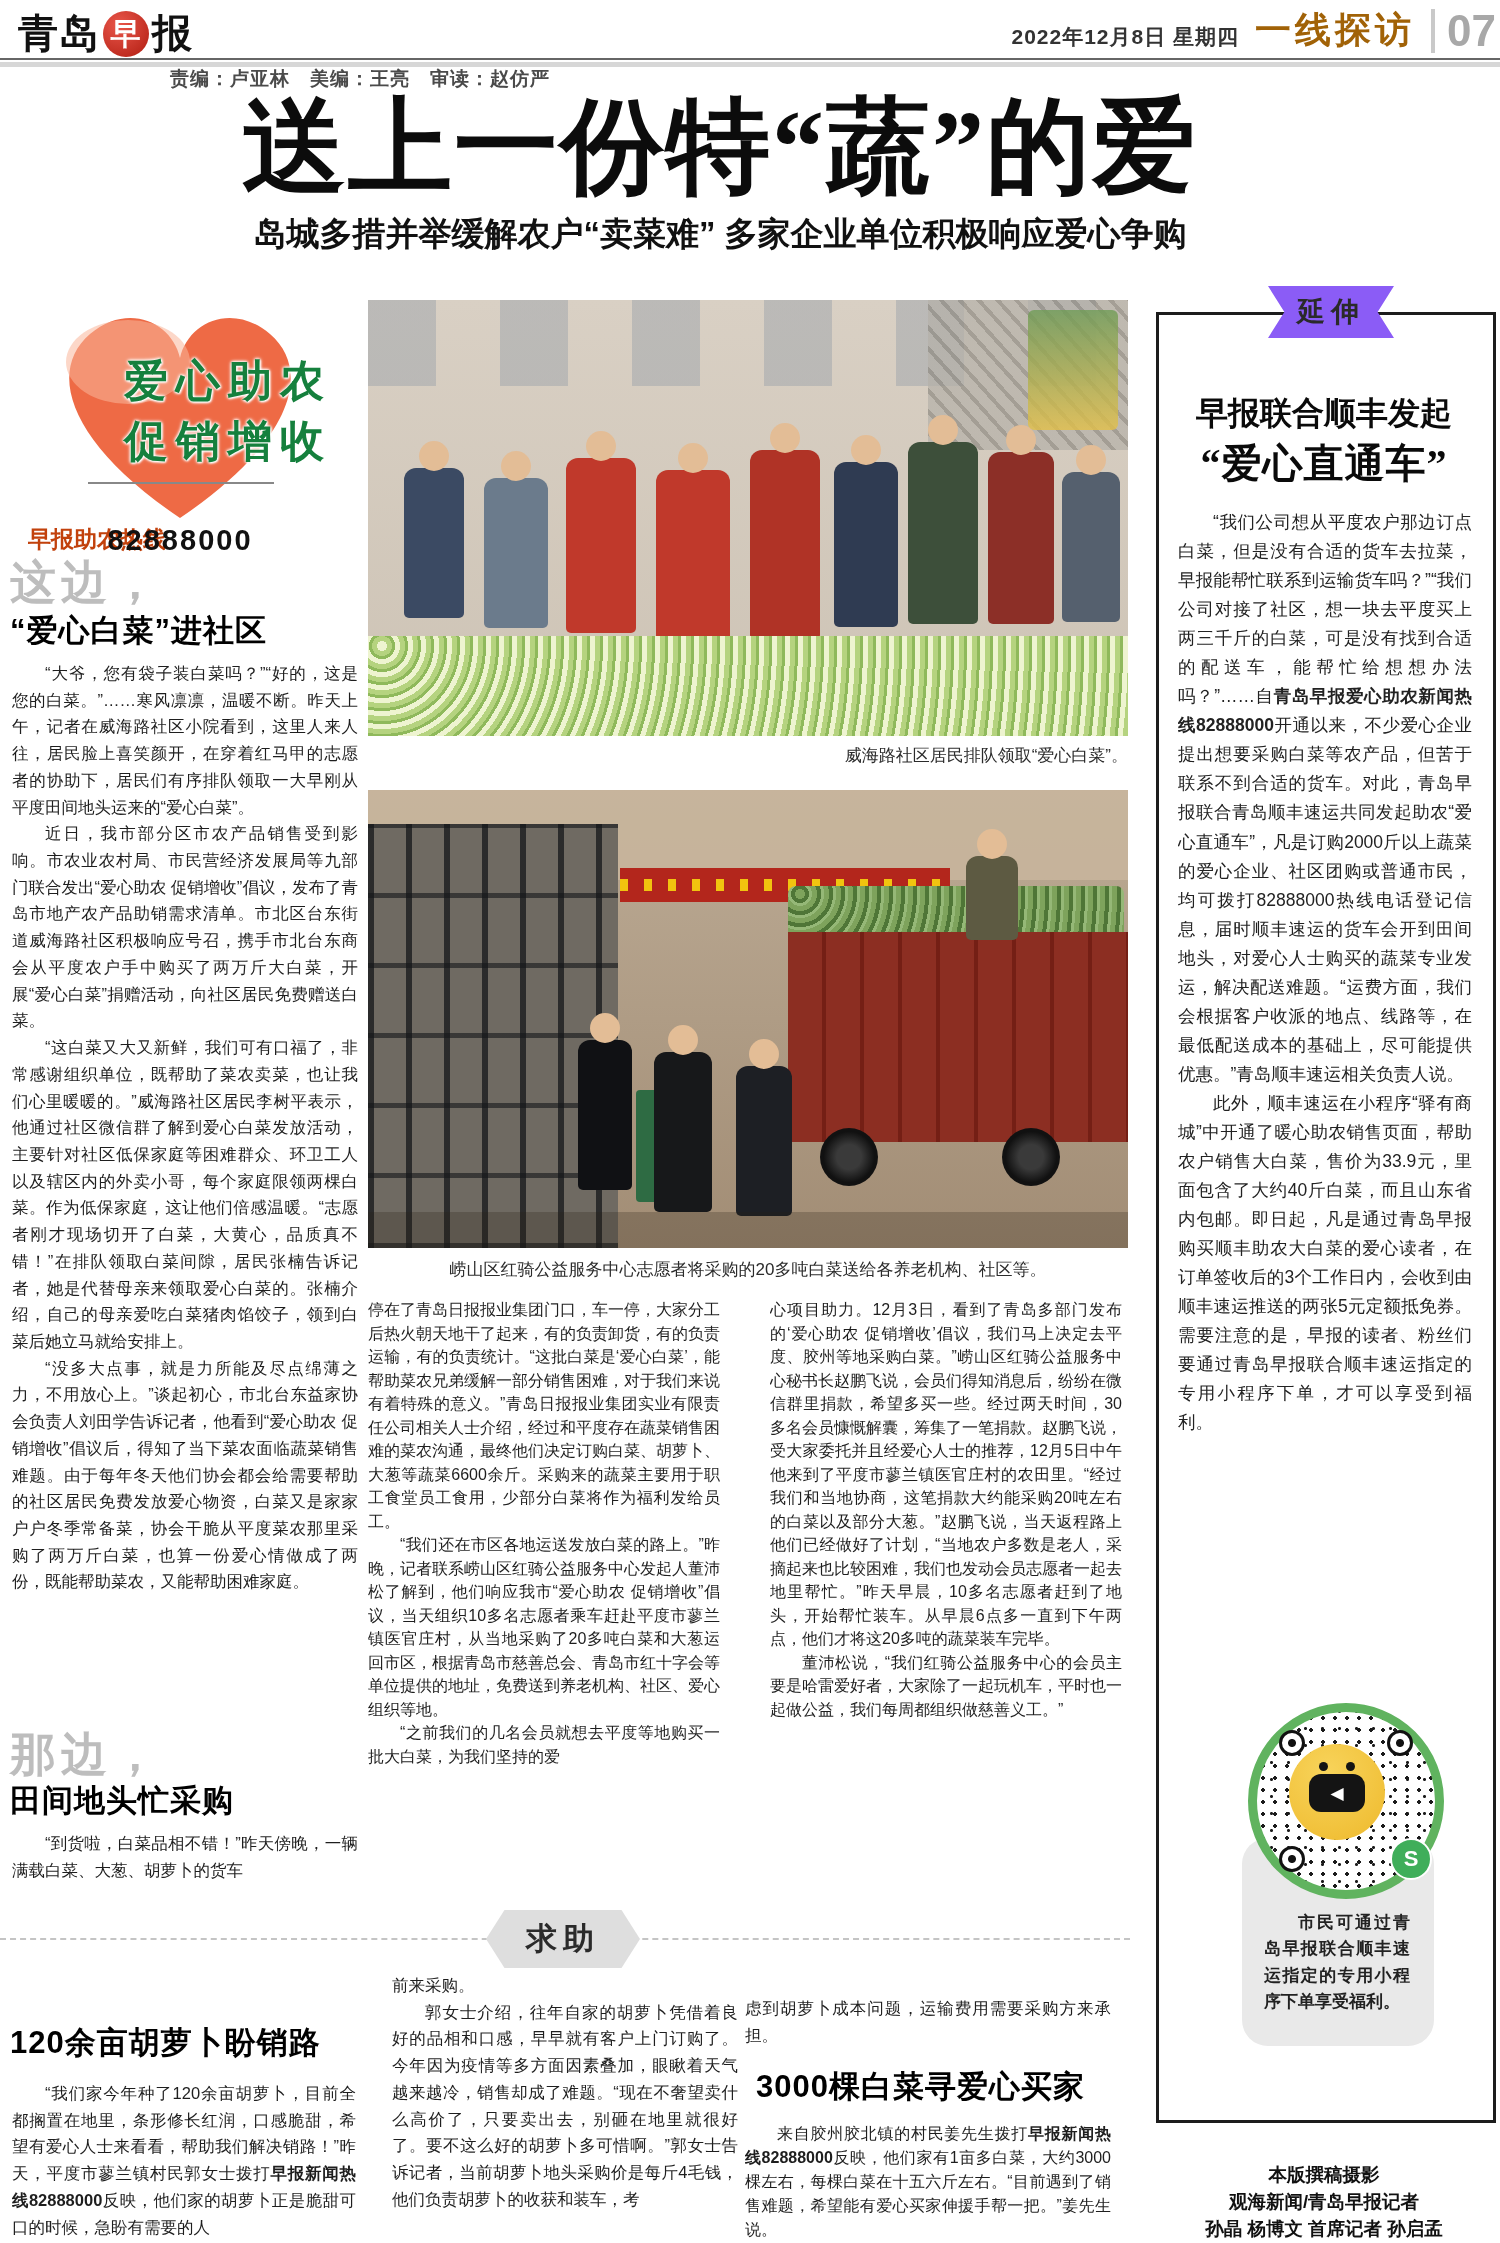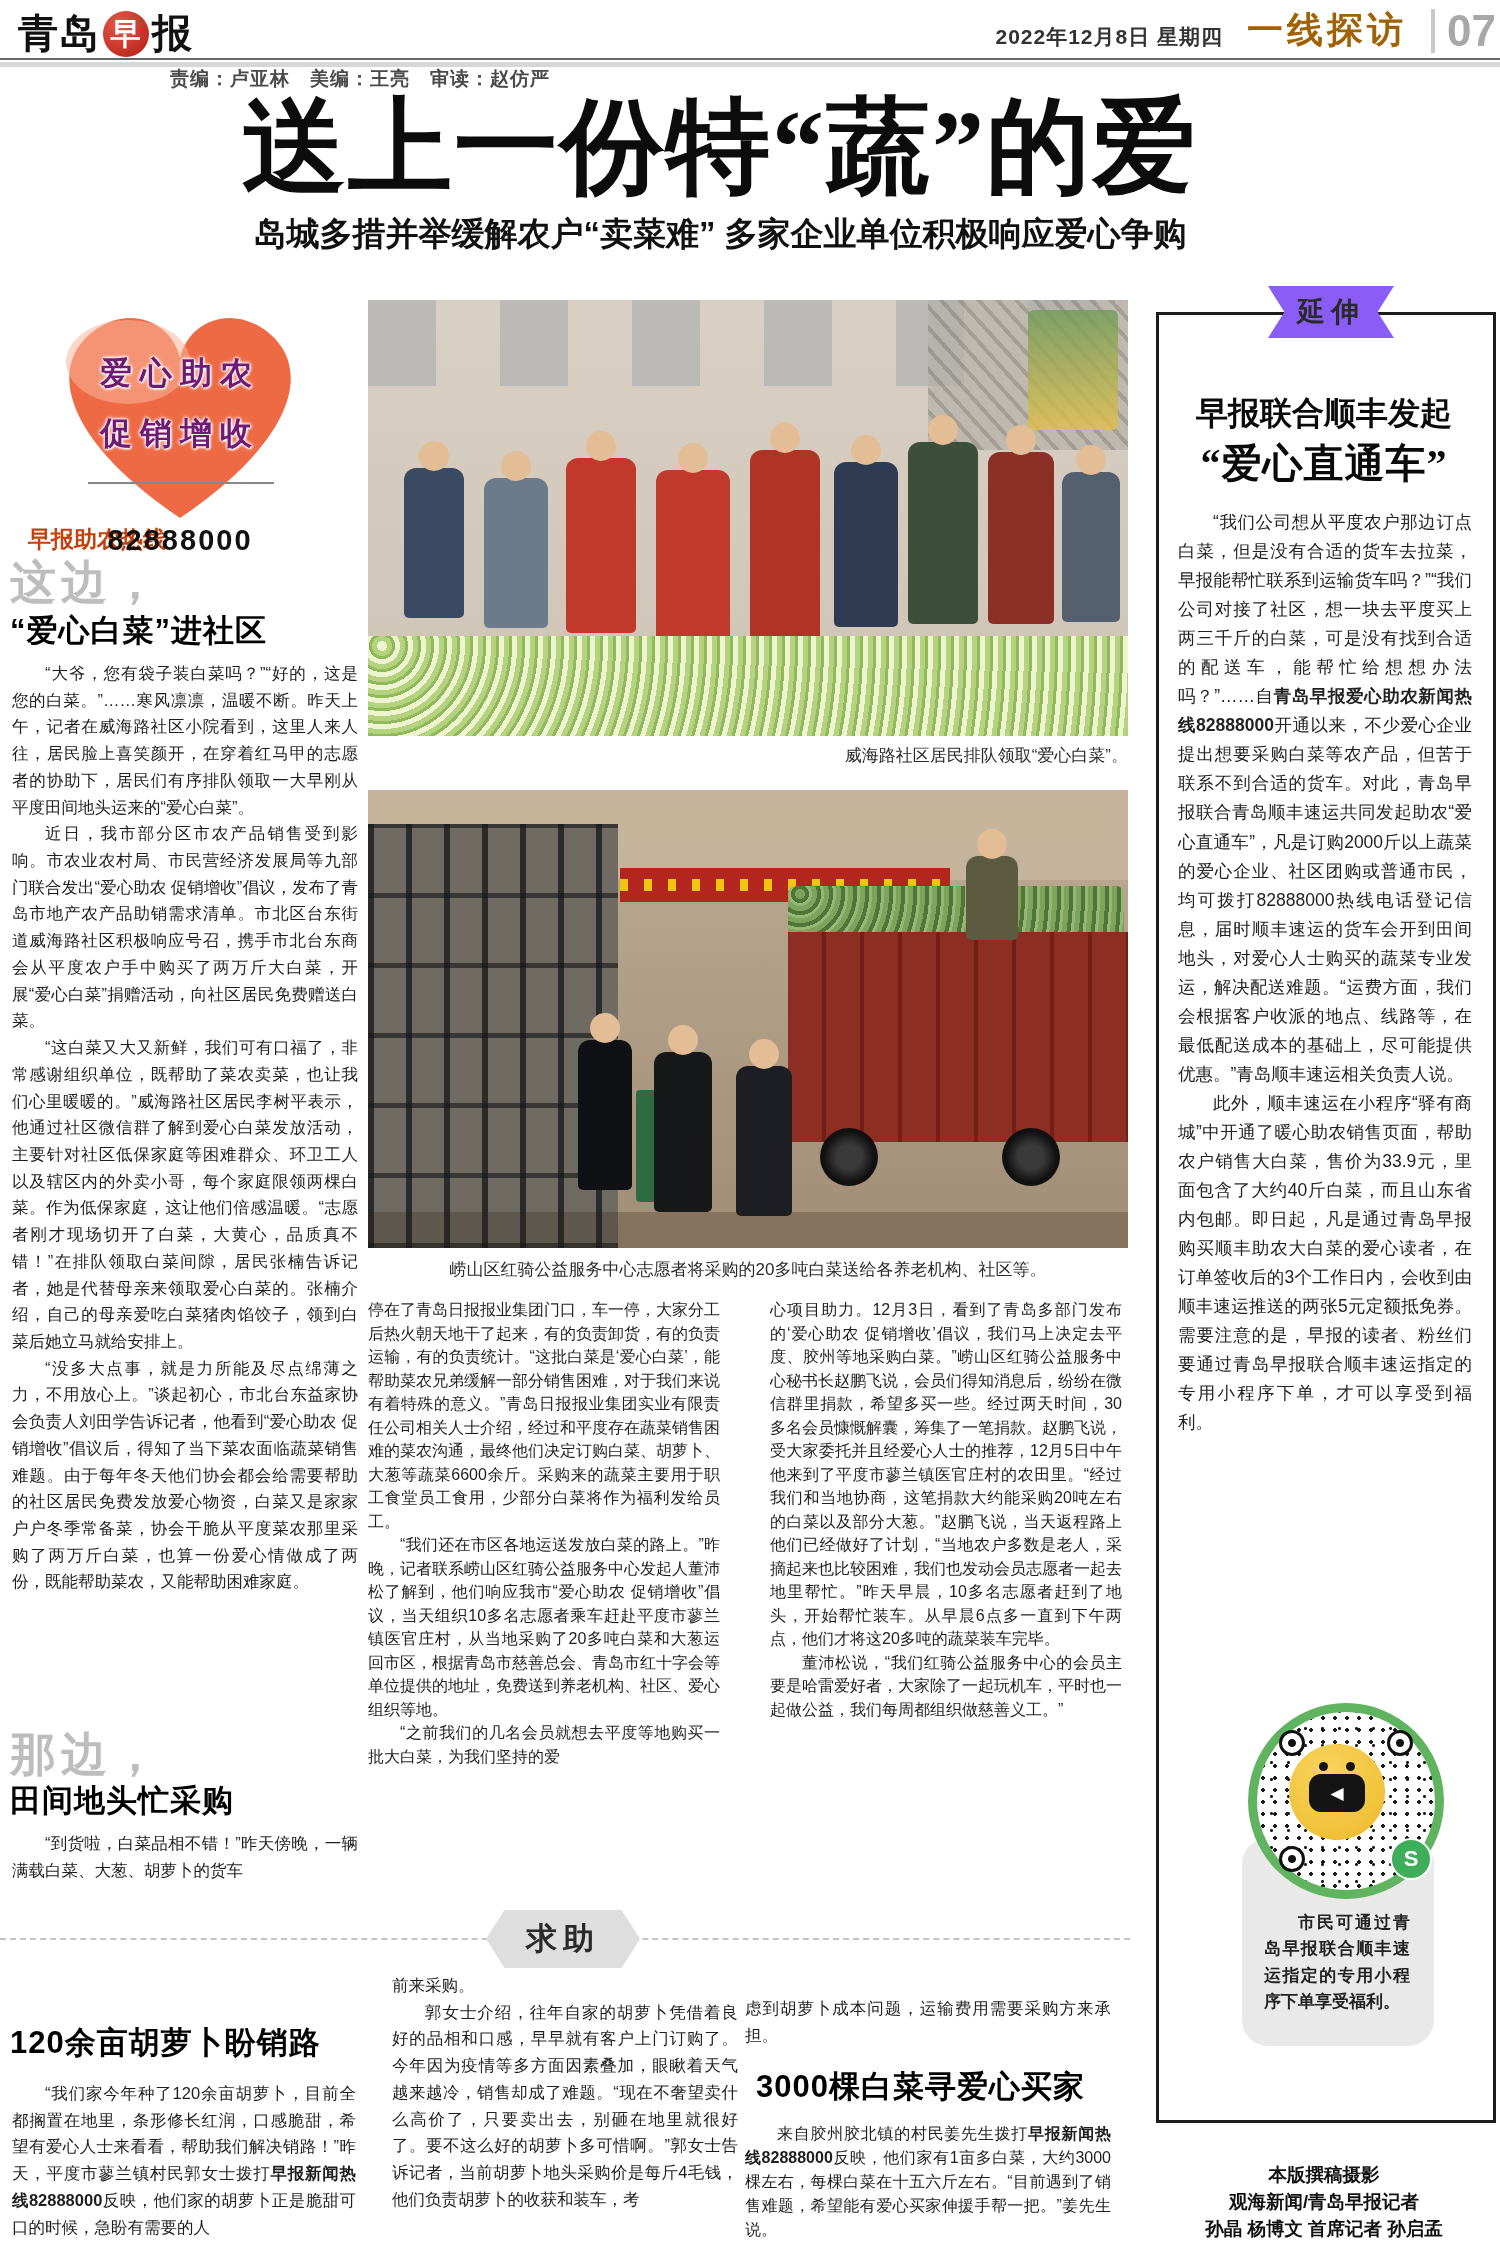--- a/index.html
+++ b/index.html
@@ -5,33 +5,33 @@
   html,body{margin:0;padding:0;background:#eee;}
   .page{position:relative;width:1500px;height:2243px;background:#fff;overflow:hidden;
         font-family:"Liberation Sans","DejaVu Sans",sans-serif;color:#222;}
   .abs{position:absolute;}
   
   .masthead{left:18px;top:6px;display:flex;align-items:center;font-weight:900;font-size:40px;color:#111;letter-spacing:1px;}
   .seal{display:inline-block;width:46px;height:46px;margin:0 3px;border-radius:50%;
         background:radial-gradient(circle at 35% 30%,#e9564a,#b01c10);color:#fff;font-size:30px;
         line-height:46px;text-align:center;font-weight:900;}
   .editors{left:170px;top:26px;font-size:19px;font-weight:700;color:#4a4a4a;letter-spacing:1px;margin-top:40px;}
-  .header-right{top:6px;right:4px;display:flex;align-items:center;gap:24px;}
+  .header-right{top:6px;right:4px;display:flex;align-items:center;gap:16px;}
   .date{font-size:21px;font-weight:700;color:#333;letter-spacing:1px;padding-top:12px;}
   .section-name{font-size:36px;font-weight:700;color:#a16207;letter-spacing:4px;}
   .page-num{font-size:44px;font-weight:700;color:#a8a8a8;border-left:4px solid #c9c9c9;padding-left:12px;line-height:1;}
   .rule-dark{left:0;right:0;top:58px;height:2px;background:#666;}
   .rule-light{left:0;right:0;top:62px;height:5px;background:#d7d7d7;}
   
   .main-title{left:0;right:60px;top:78px;text-align:center;font-family:"Liberation Serif","DejaVu Serif",serif;
               font-size:104px;font-weight:900;color:#0c0c0c;letter-spacing:2px;}
   .subtitle{left:0;right:60px;top:212px;text-align:center;font-size:33px;font-weight:800;color:#111;}
   
   .heart-wrap{left:28px;top:292px;width:304px;height:188px;}
-  .heart-text{left:0;width:100%;text-align:center;font-size:32px;font-weight:900;color:#701a75;
+  .heart-text{left:0;width:100%;text-align:right;font-size:44px;font-weight:900;color:#15803d;
               letter-spacing:8px;text-shadow:0 0 3px #fff,0 0 3px #fff,0 0 4px #fff,1px 1px 2px #fff;}
   .hotline-rule{left:88px;top:482px;width:186px;height:2px;background:#888;}
   .hotline-label{left:28px;top:492px;width:304px;text-align:left;font-size:23px;font-weight:900;color:#c2410c;margin-top:32px;}
   .hotline-number{left:28px;top:524px;width:304px;text-align:center;font-size:29px;font-weight:900;color:#111;letter-spacing:2px;}
   .kicker{font-size:46px;font-weight:700;color:#bdbdbd;letter-spacing:5px;}
   .col-head{font-size:31px;font-weight:900;color:#000;letter-spacing:1px;}
   .bodytext{font-size:16.5px;line-height:1.62;text-align:justify;color:#1e1e1e;overflow:hidden;}
   .bodytext p{margin:0;text-indent:2em;}
   .bodytext p.noindent{text-indent:0;}
   .midtext{font-size:16px;line-height:1.47;}

